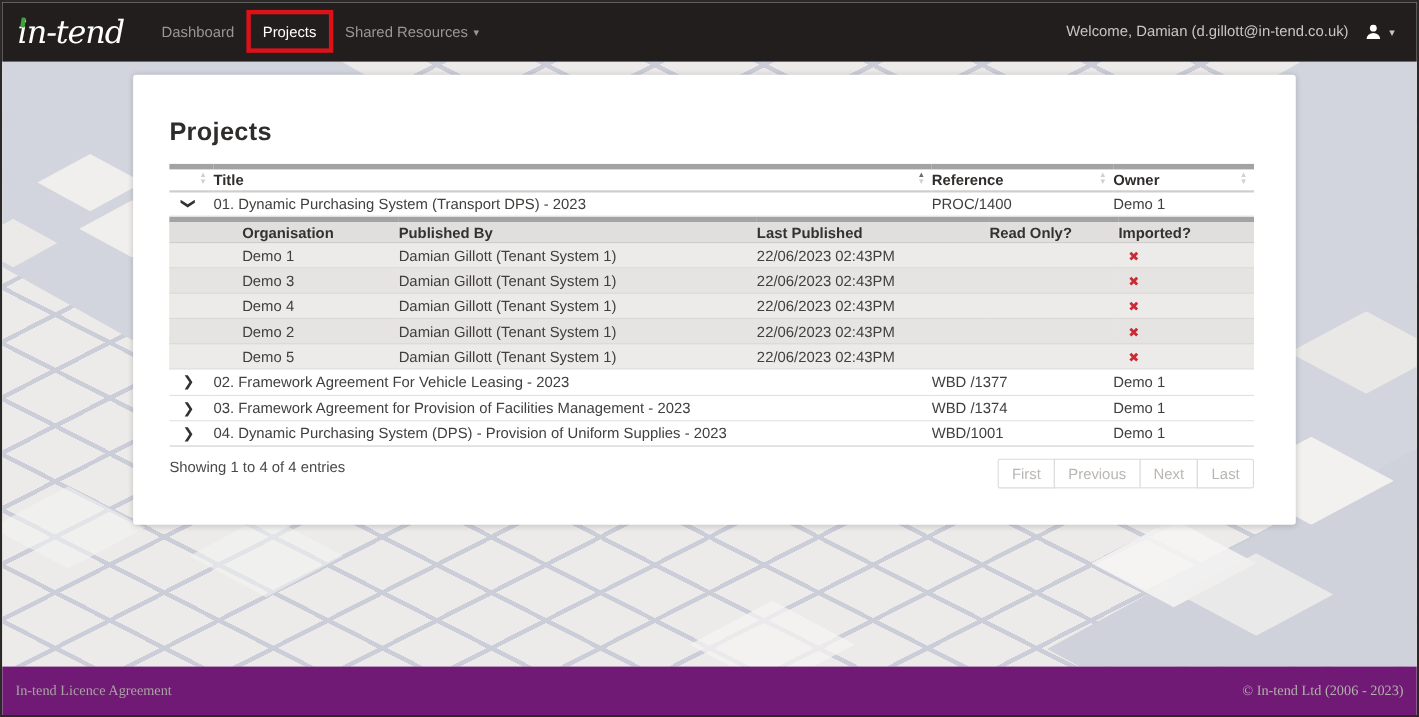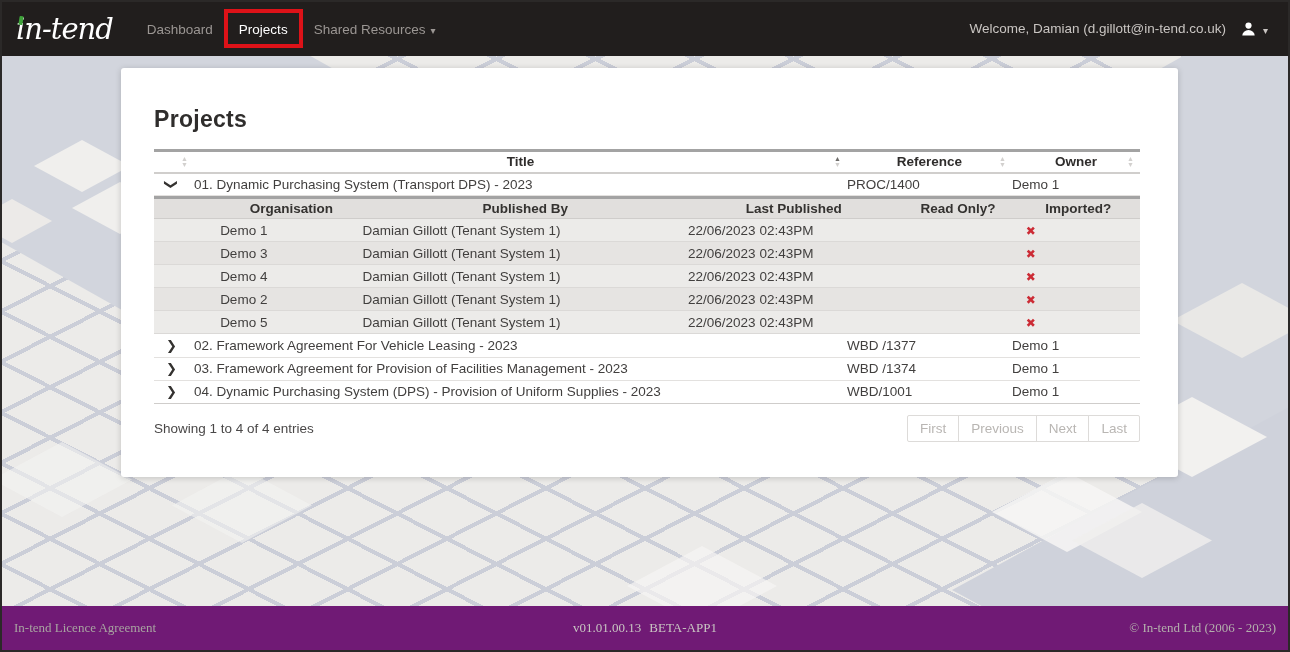--- a/index.html
+++ b/index.html
@@ -30,21 +30,21 @@
       repeating-linear-gradient(207deg, #cbced8 0 4px, transparent 4px 45px);
   }
   .diamond { position:absolute; clip-path:polygon(50% 0,100% 50%,50% 100%,0 50%); }
 
   
   .card { position:absolute; left:119px; top:12px; width:1057px; height:409px; background:#ffffff; border-radius:3px; box-shadow:0 1px 6px rgba(0,0,0,.18); padding:38px 38px 0 33px; z-index:2; }
   .page-title { font-size:23px; font-weight:600; color:#2f2d2c; letter-spacing:.3px; margin-bottom:16px; }
 
   table { border-collapse:collapse; width:986px; table-layout:fixed; font-size:13.5px; color:#413f3e; }
   .main-table th, .main-table td { text-align:left; vertical-align:middle; font-weight:normal; padding:0; }
-  .main-table thead th { font-weight:bold; color:#2f2d2c; height:22px; border-top:3px solid #a3a3a3; border-bottom:2px solid #d0cecc; position:relative; cursor:pointer;text-align:center; }
+  .main-table thead th { font-weight:bold; color:#2f2d2c; height:22px; border-top:5px solid #a3a3a3; border-bottom:2px solid #d0cecc; position:relative; cursor:pointer; }
   .col-ctrl { width:40px; }
   .col-title { width:653px; }
   .col-ref { width:165px; }
   .col-owner { width:128px; }
   .sort { position:absolute; right:6px; top:50%; transform:translateY(-50%); display:flex; flex-direction:column; line-height:6px; font-size:7px; color:#d2d0ce; }
   .sort .up.on { color:#6f6d6b; }
   .main-row { height:23px; border-bottom:1px solid #e3e1df; background:#fff; }
   .main-row:last-child { border-bottom:1px solid #cfcdcb; }
   .chev { display:inline-block; font-weight:bold; font-size:13px; color:#343230; margin-left:12px; cursor:pointer; }
   .chev.down { transform:rotate(90deg); }
@@ -58,21 +58,21 @@
   .sub-table tbody tr:nth-child(even) { background:#e6e4e2; }
   .sub-table tbody tr:nth-child(odd) { background:#ecebe9; }
   .s-indent { width:66px; }
   .s-org { width:142px; }
   .s-pub { width:325px; }
   .s-last { width:211px; }
   .s-ro { width:117px; }
   .s-imp { width:123px; }
   .cross { color:#cc2b35; font-weight:bold; font-size:12px; padding-left:9px; display:inline-block; }
 
-  .table-footer { width:986px; display:flex; justify-content:space-between; align-items:center; margin-top:11px; }
+  .table-footer { width:986px; display:flex; justify-content:space-between; align-items:flex-start; margin-top:11px; }
   .summary { font-size:13.5px; color:#4a4848; }
   .pagination { display:flex; }
   .pagination button { font-family:inherit; font-size:13.5px; color:#b9b6b3; background:#fff; border:1px solid #dddbd9; padding:5px 12px; margin-left:-1px; cursor:default; }
   .pagination button:first-child { border-radius:2px 0 0 2px; margin-left:0; }
   .pagination button:last-child { border-radius:0 2px 2px 0; }
 
   
   .app-footer { position:absolute; left:0; right:0; bottom:0; height:44px; background:#701a75; display:flex; align-items:center; padding:0 12px; font-size:13px; z-index:5;font-family:Liberation Serif, serif; }
   .app-footer .left { color:#a8a4a1; cursor:pointer; }
   .app-footer .center { position:absolute; left:0; right:0; text-align:center; color:#c9c6c3; }
@@ -258,19 +258,16 @@
           <button>Previous</button>
           <button>Next</button>
           <button>Last</button>
         </div>
       </div>
     </section>
   </div>
 
   <footer class="app-footer">
     <span class="left">In-tend Licence Agreement</span>
-    <span class="center">
-      <span>v01.01.00.13</span><span>BETA-APP1</span>
-    </span>
     <span class="right">© In-tend Ltd (2006 - 2023)</span>
   </footer>
 
 </div>
 
 </body></html>

